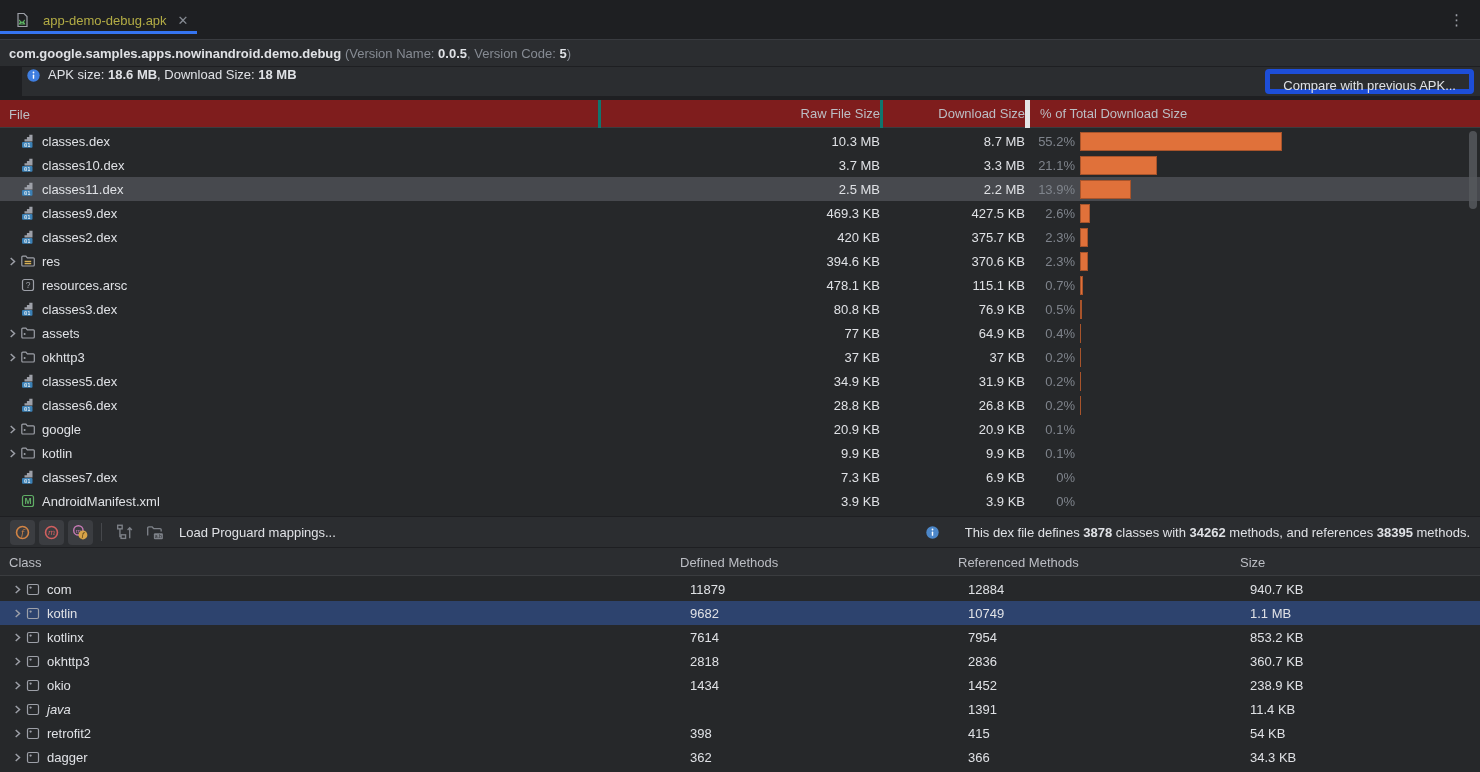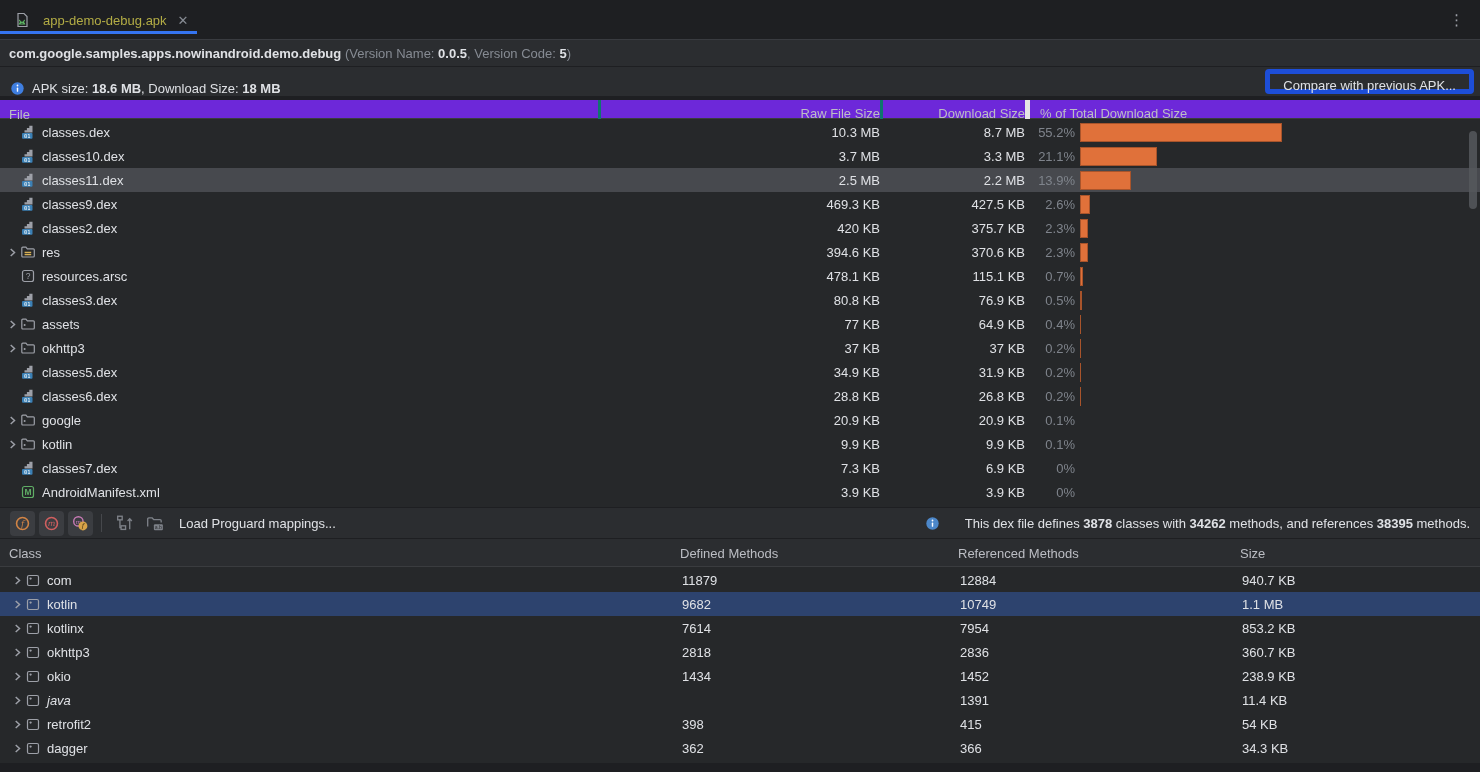--- a/index.html
+++ b/index.html
@@ -19,29 +19,29 @@
             box-shadow: inset 0 -1px 0 #393b40; }
   .tab { height:28px; display:flex; align-items:center; gap:7px; padding:0 14px; position:relative; cursor:default; }
   .tab-underline { position:absolute; left:0; bottom:0; width:197px; height:3px; }
   .tab-title { color:#b3ac45; }
   .tab-close { color:#868b93; font-size:13px; margin-left:4px; }
   .kebab { position:absolute; right:16px; top:10px; color:#9da0a8; font-size:15px; letter-spacing:0; line-height:20px; }
 
   
   .pkgrow { height:27px; background:#2b2d30; display:flex; align-items:center; padding:0 9px;
             box-shadow: inset 0 -1px 0 #1e1f22; white-space:pre; }
-  .apkrow { height:29px; background:#2b2d30; display:flex; align-items:flex-end; padding:0 9px; position:relative; white-space:pre; }
+  .apkrow { height:29px; background:#2b2d30; display:flex; align-items:flex-start; padding:0 3px; position:relative; white-space:pre;margin-left:22px; }
   .apkrow .info-ico { margin-right:7px; }
   .gapstrip { height:4px; background:#1e1f22; }
   .compare-btn { position:absolute; right:6px; top:2px; height:25px; line-height:23px;
                  border:5px solid #1d4ed8; border-radius:4px; padding:0 13px;
                  background:transparent; color:#dfe1e5; font-size:13px; font-family:inherit; }
 
   
-  .ft-head { height:19px; background:#6d28d9; display:grid; grid-template-columns:598px 282px 145px auto;
+  .ft-head { height:28px; background:#7f1d1d; display:grid; grid-template-columns:598px 282px 145px auto;
              align-items:center; color:#bcbec4; box-shadow: inset 0 -1px 0 #3a3c3f; }
   .ft-head .h-file { padding-left:9px; }
   .ft-head .h-right { text-align:right; border-left:3px solid #0f766e; height:100%; line-height:28px; }
   .ft-head .h-pct { padding-left:10px; border-left:5px solid #e5e5e5; height:100%; line-height:28px; }
   .ft-body { height:388px; background:#26282a; padding-top:1px; position:relative; }
 
   .ft-row { height:24px; display:grid; grid-template-columns:598px 282px 145px 50px auto; align-items:center; }
   .cell.num { text-align:right; white-space:pre; }
   .cell.pct { color:#7f848c; }
   .cell.name { display:flex; align-items:center; padding-left:4px; white-space:nowrap; overflow:hidden; }
@@ -60,21 +60,21 @@
   .load-label { margin-left:9px; }
   .dex-info { margin-left:auto; display:flex; align-items:center; gap:24px; white-space:pre; }
 
   
   .ct-head { height:28px; background:#2b2d30; display:grid; grid-template-columns:680px 278px 282px auto;
              align-items:center; color:#bcbec4; box-shadow: inset 0 -1px 0 #3a3c3f; }
   .ct-head .h-class { padding-left:9px; }
   .ct-body { height:196px; background:#26282a; padding-top:1px; }
   .ct-row { height:24px; display:grid; grid-template-columns:680px 278px 282px auto; align-items:center; }
   .ct-row .cell.name { padding-left:9px; }
-  .ct-row .cell.val { padding-left:2px; white-space:pre; }
+  .ct-row .cell.val { padding-left:2px; white-space:pre;margin-left:8px; }
 
   .scroll-thumb { position:absolute; right:3px; top:131px; width:8px; height:78px;
                   border-radius:4px; background:#56585d; opacity:.85; }
 </style>
 </head>
 <body>
 
 <div class="tabbar">
   <div class="tab">
     <span class="ico">

